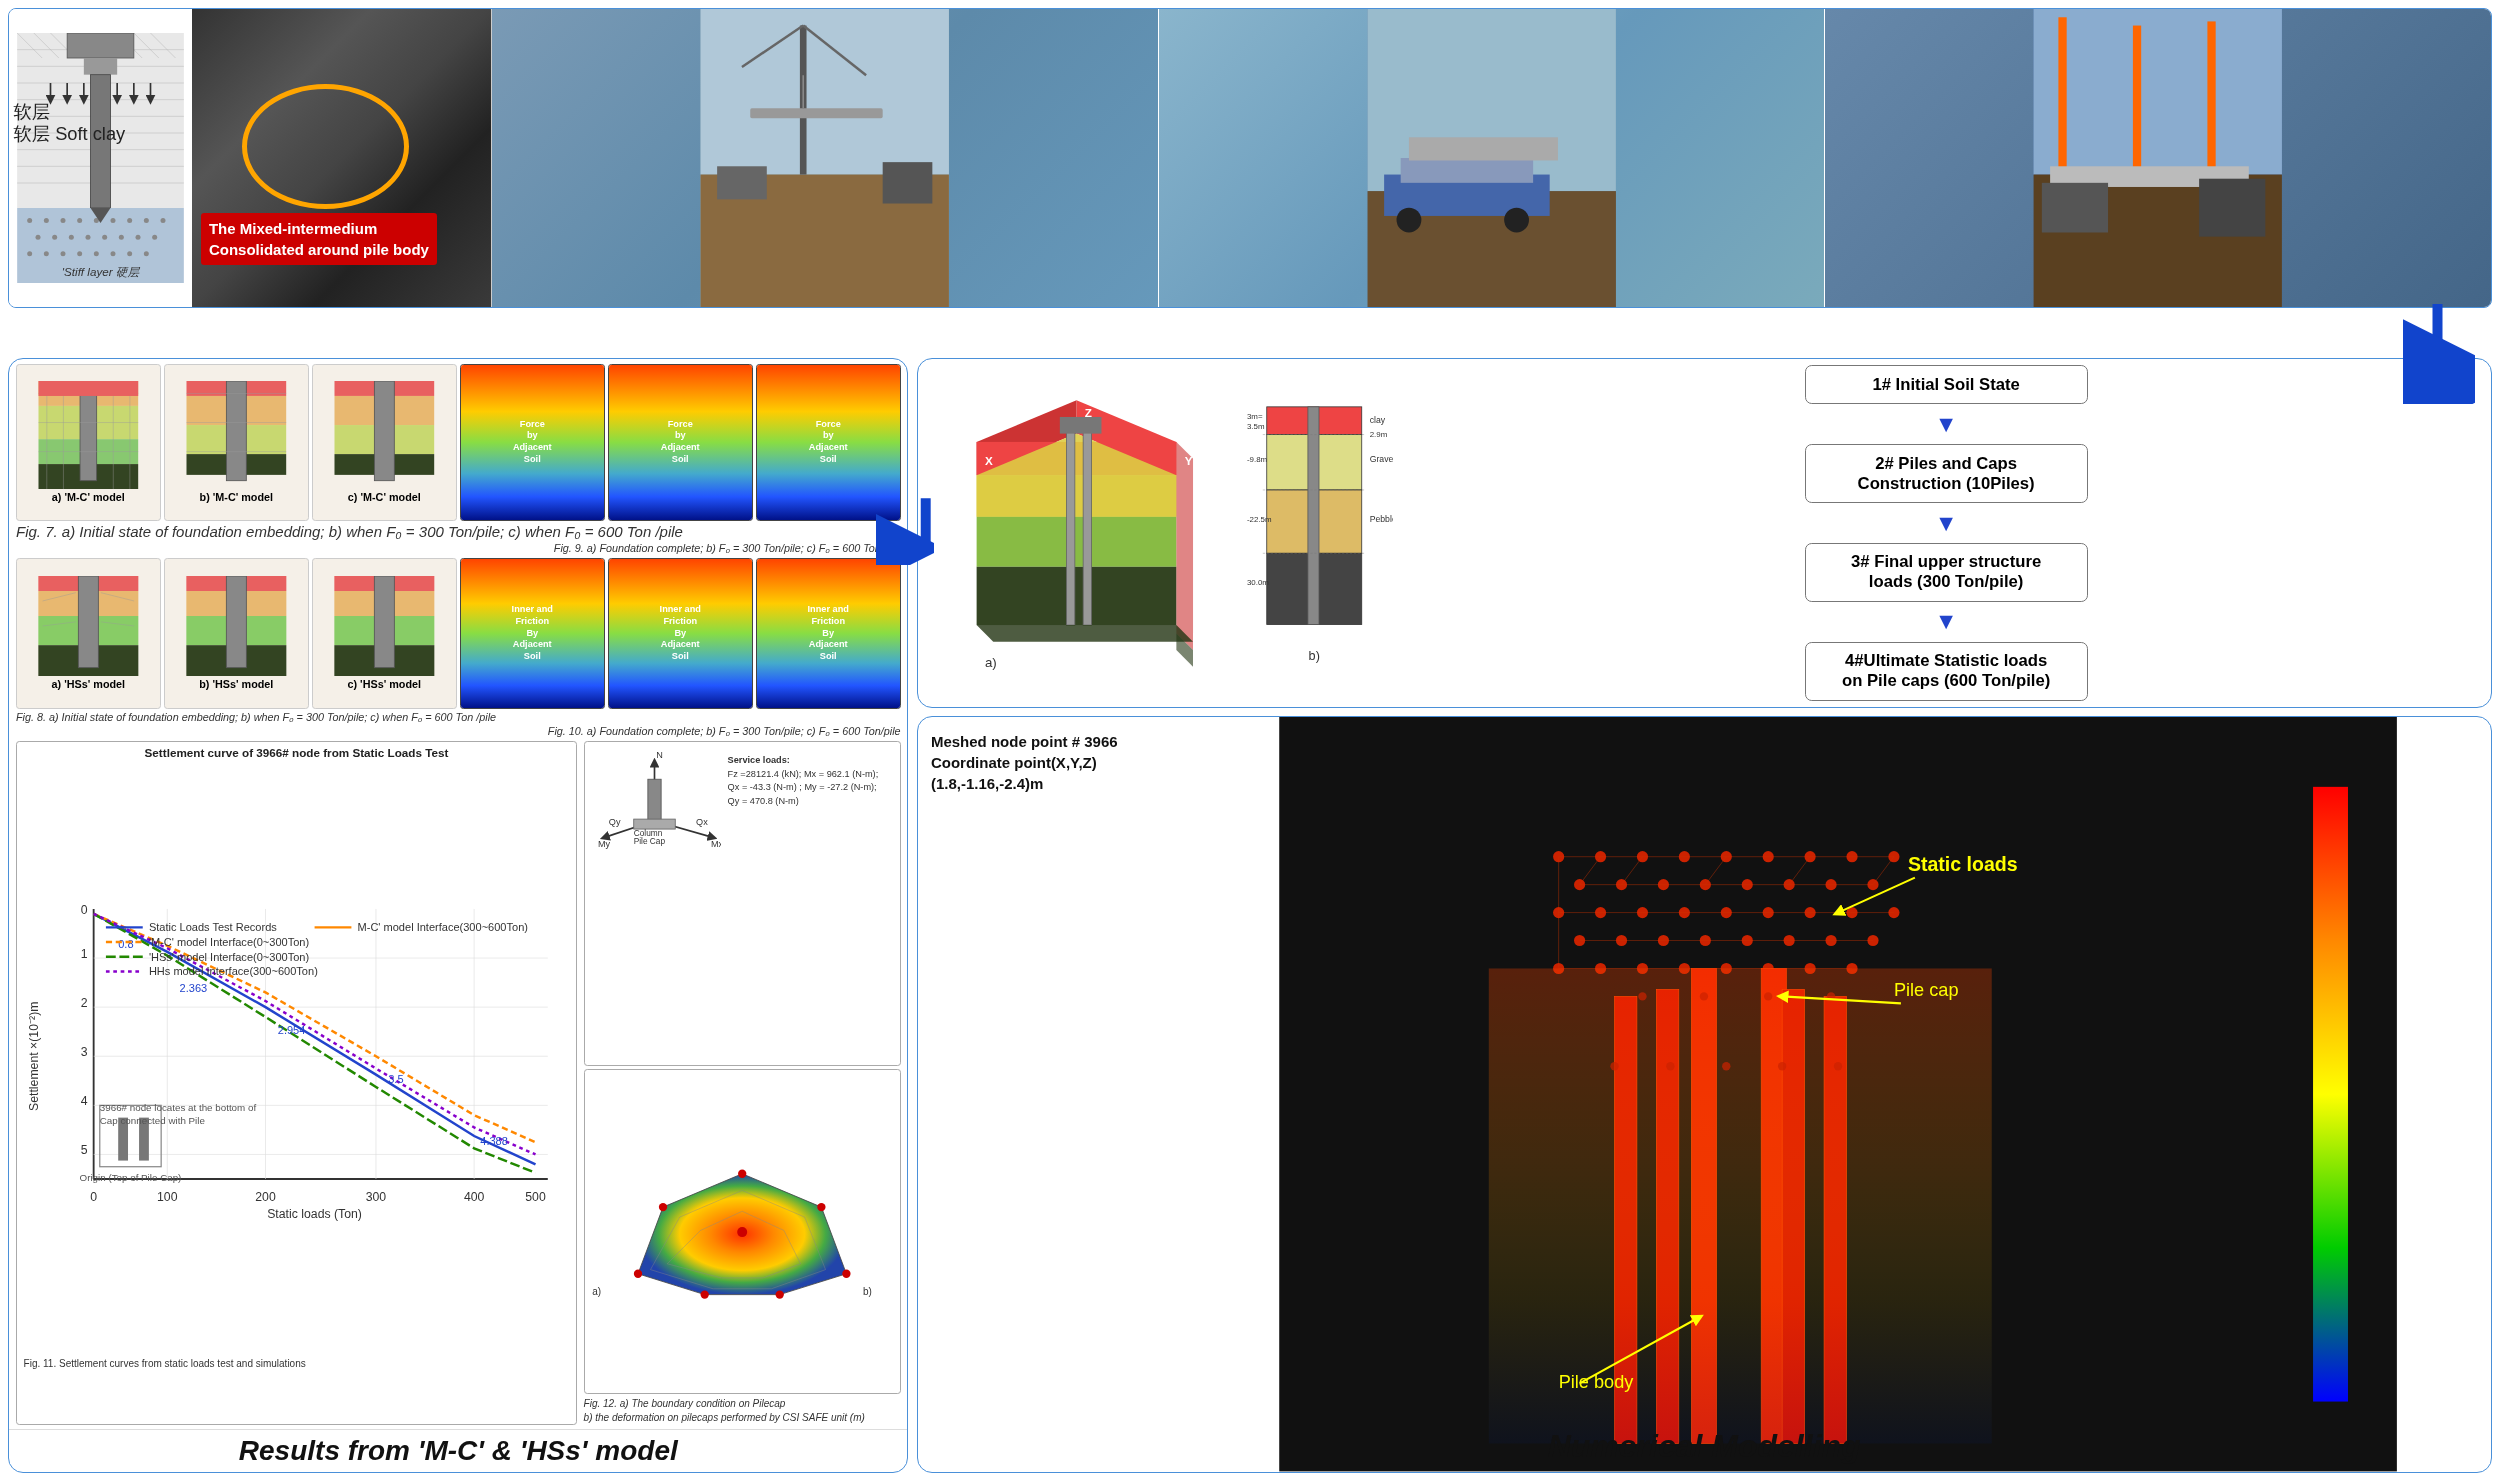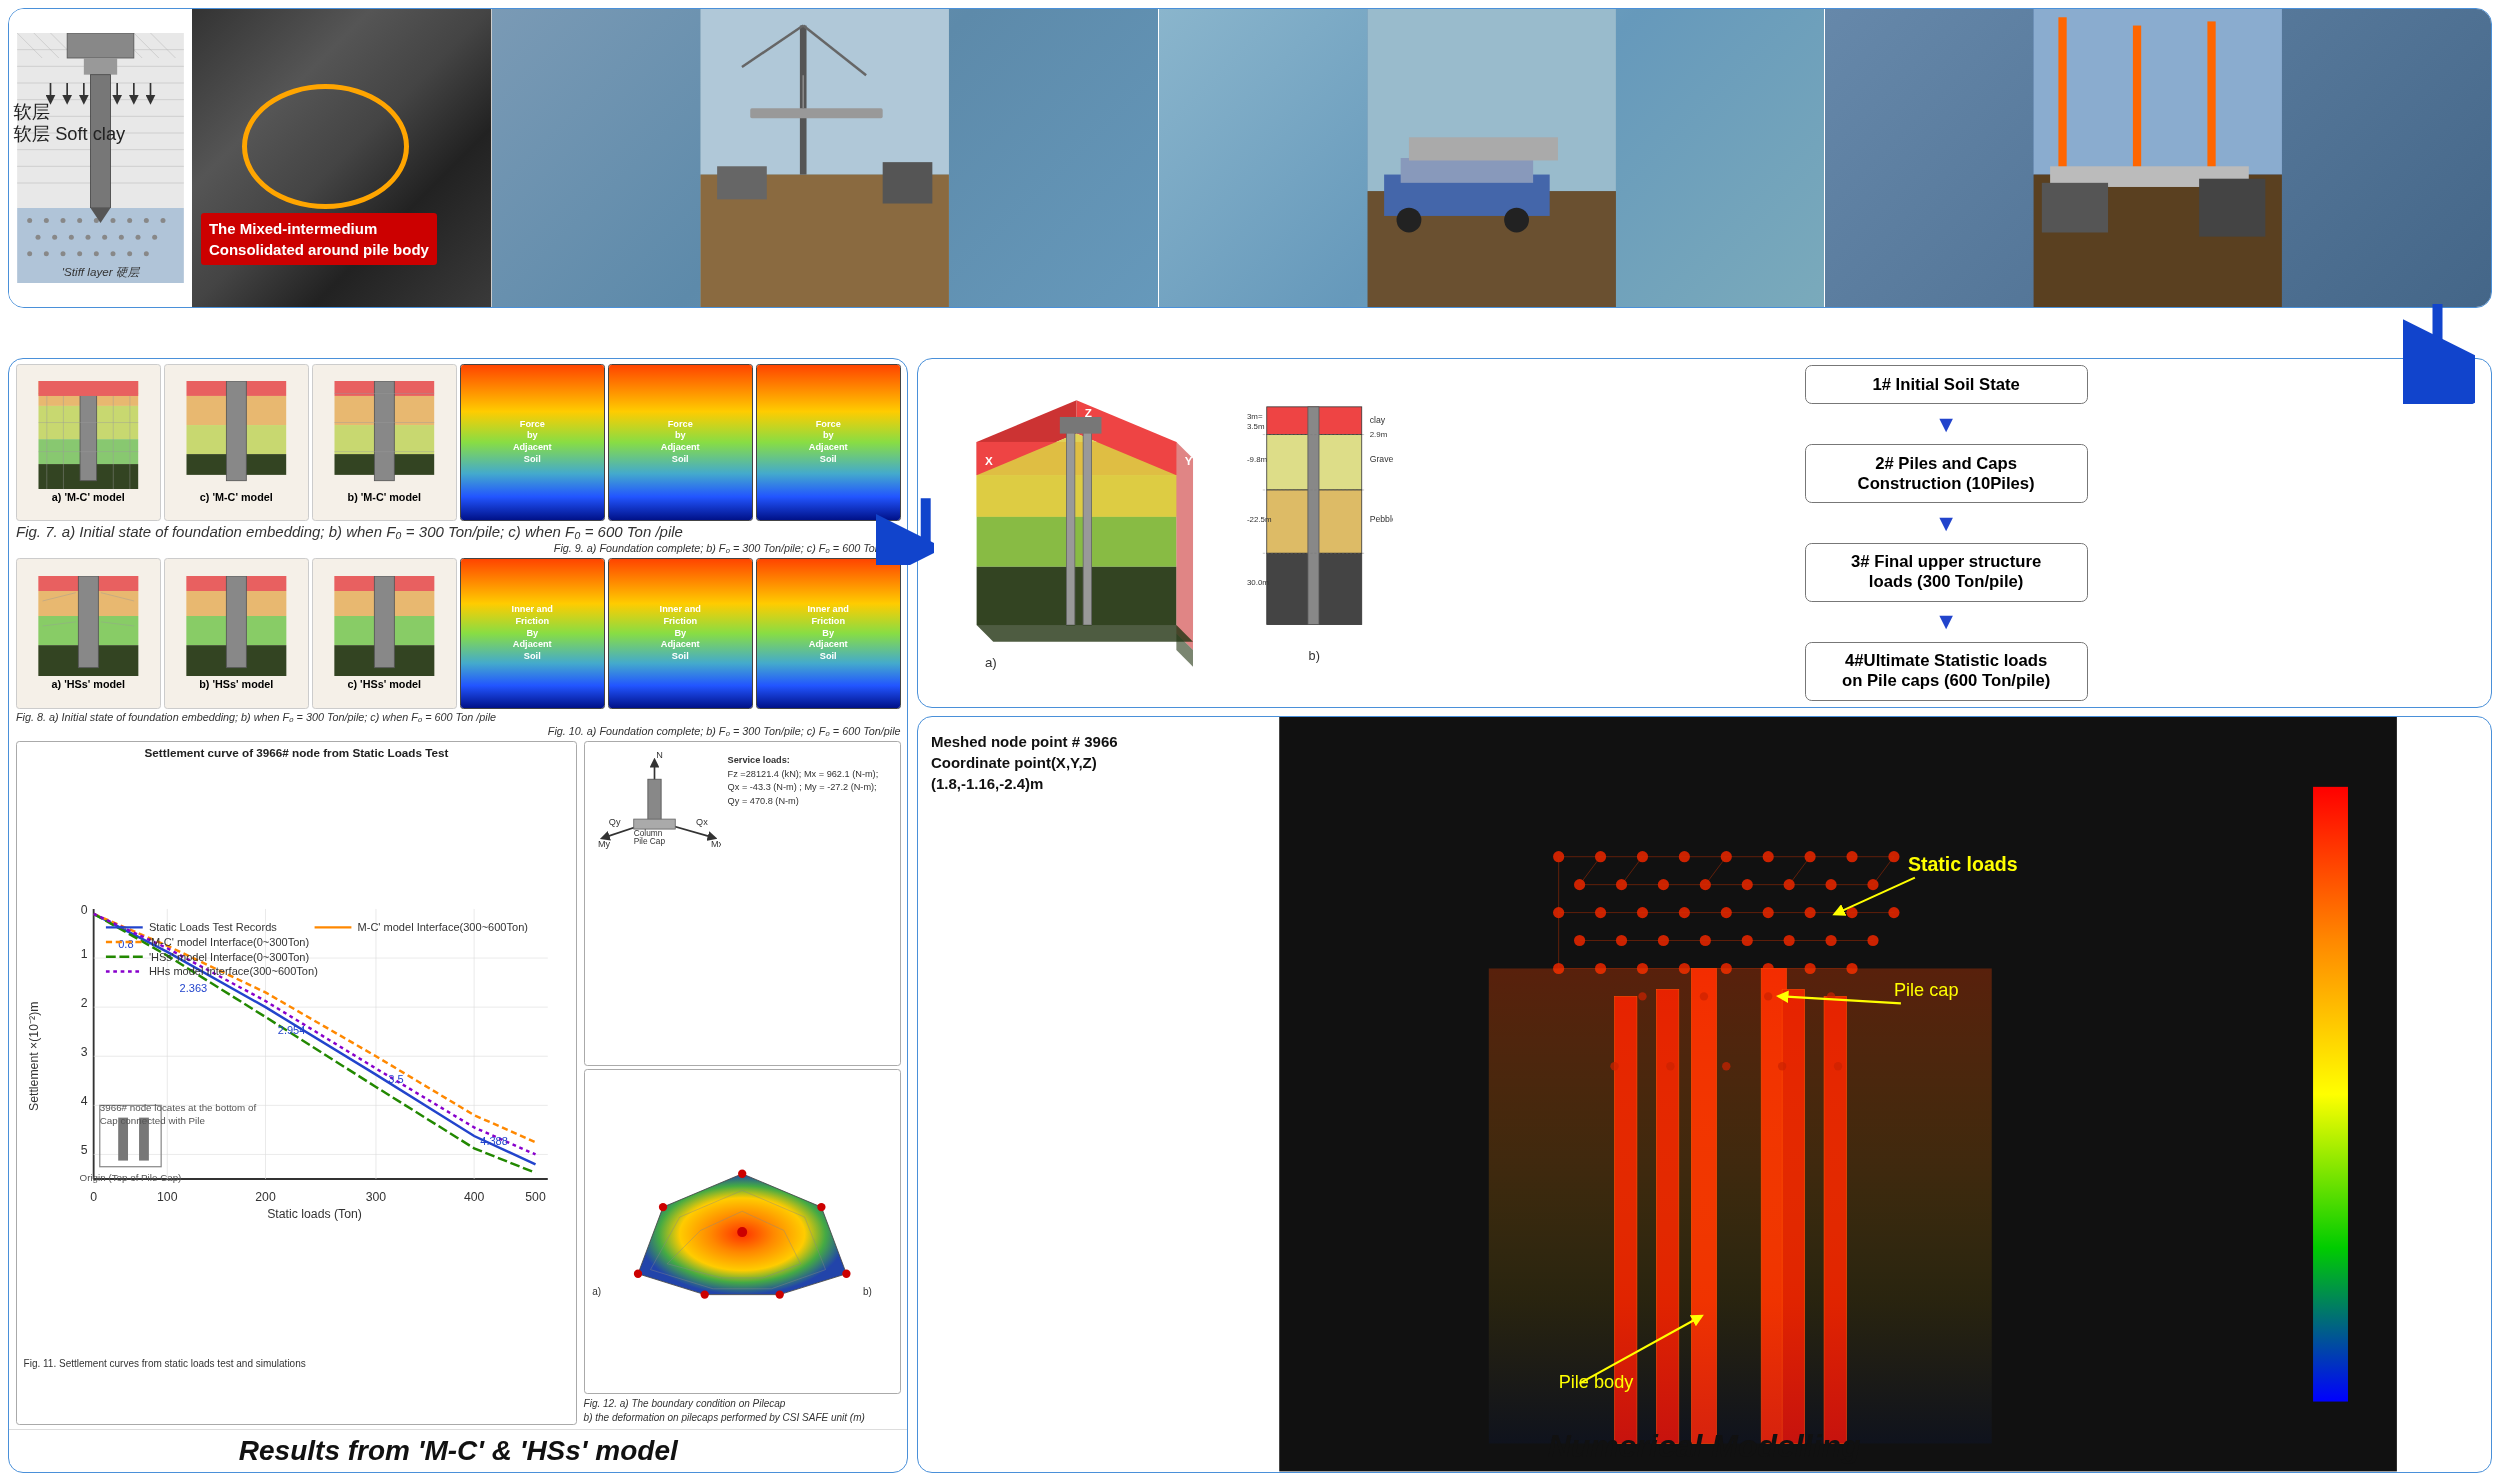--- a/index.html
+++ b/index.html
@@ -20,21 +20,21 @@
     }
 
     
     .top-section {
       position: absolute;
       top: 8.3px;
       left: 8.3px;
       right: 8.3px;
       height: 300px;
       border: 1.7px solid #4a90d9;
-      border-radius: 16px;
+      border-radius: 8px;
       display: flex;
       overflow: hidden;
       background: #fff;
     }
 
     .top-left {
       width: 483px;
       height: 100%;
       display: flex;
       flex-direction: row;
@@ -448,37 +448,37 @@
           </svg>
           <div style="font-size:10.8px;font-weight:bold;padding:1.7px;">a) 'M-C' model</div>
         </div>
         <div style="flex:1;background:#f5f0e8;border:0.8px solid #ccc;border-radius:3.3px;display:flex;flex-direction:column;align-items:center;justify-content:center;">
           <svg width="100%" height="108" viewBox="0 0 120 130">
             <rect x="0" y="0" width="120" height="18" fill="#e86060"></rect>
             <rect x="0" y="18" width="120" height="35" fill="#e8b870"></rect>
             <rect x="0" y="53" width="120" height="35" fill="#c8d870"></rect>
             <rect x="0" y="88" width="120" height="25" fill="#334422"></rect>
             <rect x="48" y="0" width="24" height="120" fill="#888" stroke="#555"></rect>
-          </svg>
-          <div style="font-size:10.8px;font-weight:bold;padding:1.7px;">c) 'M-C' model</div>
+            <g stroke="#999" stroke-width="0.5" fill="none">
+              <line x1="0" y1="15" x2="120" y2="15"></line>
+                <line x1="0" y1="50" x2="120" y2="50"></line>
+              <line x1="0" y1="85" x2="120" y2="85"></line>
+            </g>
+          </svg>
+          <div style="font-size:10.8px;font-weight:bold;padding:1.7px;">b) 'M-C' model</div>
         </div>
         <div style="flex:1;background:#f5f0e8;border:0.8px solid #ccc;border-radius:3.3px;display:flex;flex-direction:column;align-items:center;justify-content:center;">
           <svg width="100%" height="108" viewBox="0 0 120 130">
             <rect x="0" y="0" width="120" height="18" fill="#e86060"></rect>
             <rect x="0" y="18" width="120" height="35" fill="#e8b870"></rect>
             <rect x="0" y="53" width="120" height="35" fill="#c8d870"></rect>
             <rect x="0" y="88" width="120" height="25" fill="#334422"></rect>
             <rect x="48" y="0" width="24" height="120" fill="#888" stroke="#555"></rect>
-            <g stroke="#999" stroke-width="0.5" fill="none">
-              <line x1="0" y1="15" x2="120" y2="15"></line>
-                <line x1="0" y1="50" x2="120" y2="50"></line>
-              <line x1="0" y1="85" x2="120" y2="85"></line>
-            </g>
-          </svg>
-          <div style="font-size:10.8px;font-weight:bold;padding:1.7px;">b) 'M-C' model</div>
+          </svg>
+          <div style="font-size:10.8px;font-weight:bold;padding:1.7px;">c) 'M-C' model</div>
         </div>
 
         <div style="flex:1;background:#111;border:0.8px solid #444;border-radius:3.3px;overflow:hidden;position:relative;">
           <div style="width:100%;height:100%;background:linear-gradient(180deg,#ff4400 0%,#ff8800 15%,#ffcc00 30%,#88dd44 50%,#44aacc 70%,#2255ff 85%,#001188 100%);"></div>
           <div style="position:absolute;top:50%;left:50%;transform:translate(-50%,-50%);color:#fff;font-size:9.2px;text-align:center;line-height:1.3;font-weight:bold;">Force<br>by<br>Adjacent<br>Soil</div>
         </div>
         <div style="flex:1;background:#111;border:0.8px solid #444;border-radius:3.3px;overflow:hidden;position:relative;">
           <div style="width:100%;height:100%;background:linear-gradient(180deg,#ff4400 0%,#ff8800 15%,#ffcc00 30%,#88dd44 50%,#44aacc 70%,#2255ff 85%,#001188 100%);"></div>
           <div style="position:absolute;top:50%;left:50%;transform:translate(-50%,-50%);color:#fff;font-size:9.2px;text-align:center;line-height:1.3;font-weight:bold;">Force<br>by<br>Adjacent<br>Soil</div>
         </div>

